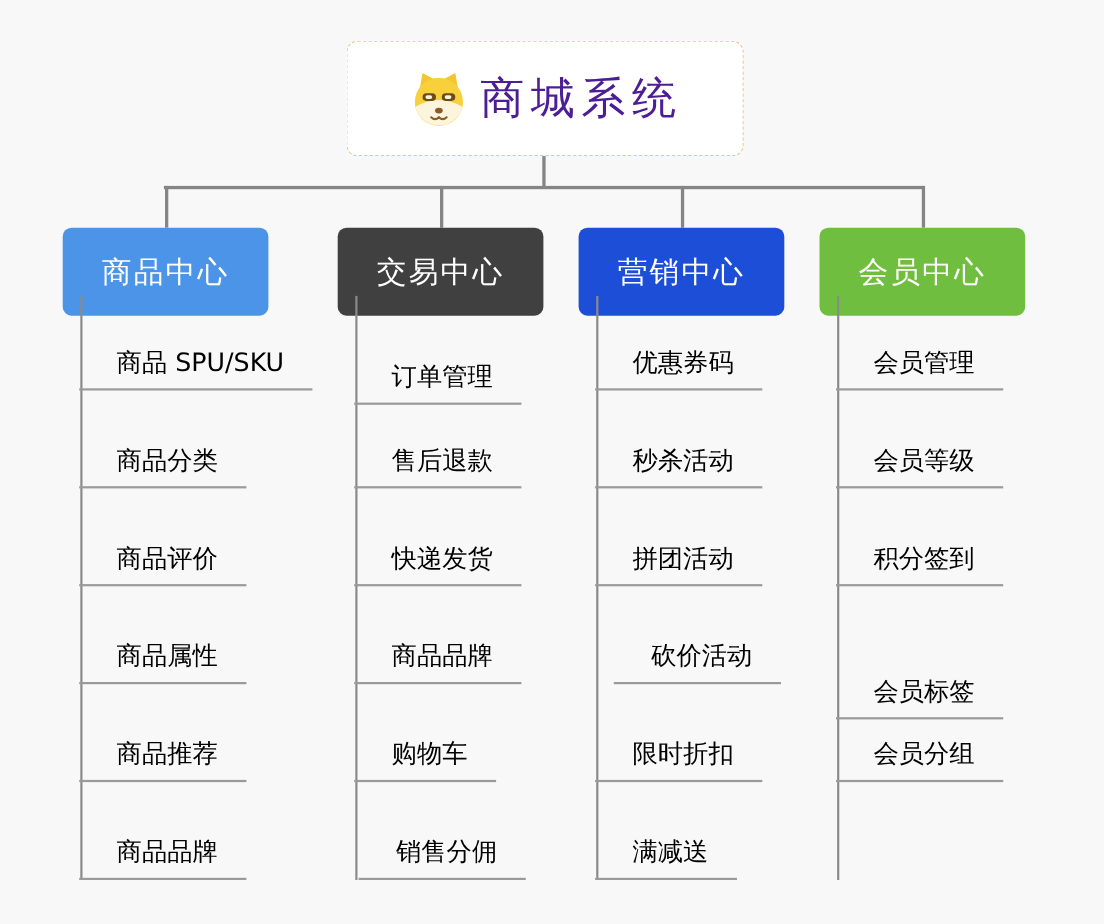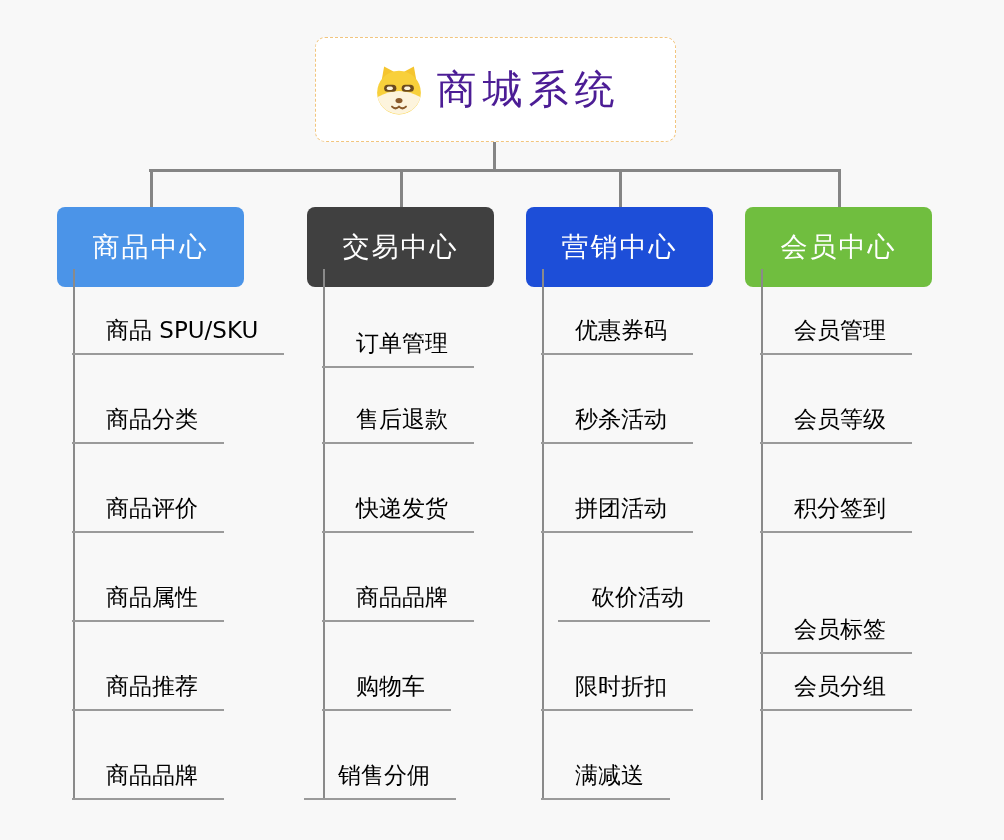--- a/index.html
+++ b/index.html
@@ -104,21 +104,21 @@
     <div class="leaf-node" style="left: 72px; top: 669px;">商品推荐</div>
     <div class="leaf-node" style="left: 72px; top: 758px;">商品品牌</div>
     <div class="conn" style="left: 400px; top: 169px; width: 3px; height: 38px;"></div>
     <div class="branch-node" style="left: 307px; background: #404040;">交易中心</div>
     <div class="spine" style="left: 323px;"></div>
     <div class="leaf-node" style="left: 322px; top: 313px; margin-top: 13px;">订单管理</div>
     <div class="leaf-node" style="left: 322px; top: 402px;">售后退款</div>
     <div class="leaf-node" style="left: 322px; top: 491px;">快递发货</div>
     <div class="leaf-node" style="left: 322px; top: 580px;">商品品牌</div>
     <div class="leaf-node" style="left: 322px; top: 669px;">购物车</div>
-    <div class="leaf-node" style="left: 304px; top: 758px;">销售分佣</div>
+    <div class="leaf-node" style="left: 326px; top: 758px;">销售分佣</div>
     <div class="conn" style="left: 619px; top: 169px; width: 3px; height: 38px;"></div>
     <div class="branch-node" style="left: 526px; background: #1d4ed8;">营销中心</div>
     <div class="spine" style="left: 542px;"></div>
     <div class="leaf-node" style="left: 541px; top: 313px;">优惠券码</div>
     <div class="leaf-node" style="left: 541px; top: 402px;">秒杀活动</div>
     <div class="leaf-node" style="left: 541px; top: 491px;">拼团活动</div>
     <div class="leaf-node" style="left: 558px; top: 580px;">砍价活动</div>
     <div class="leaf-node" style="left: 541px; top: 669px;">限时折扣</div>
     <div class="leaf-node" style="left: 541px; top: 758px;">满减送</div>
     <div class="conn" style="left: 838px; top: 169px; width: 3px; height: 38px;"></div>

